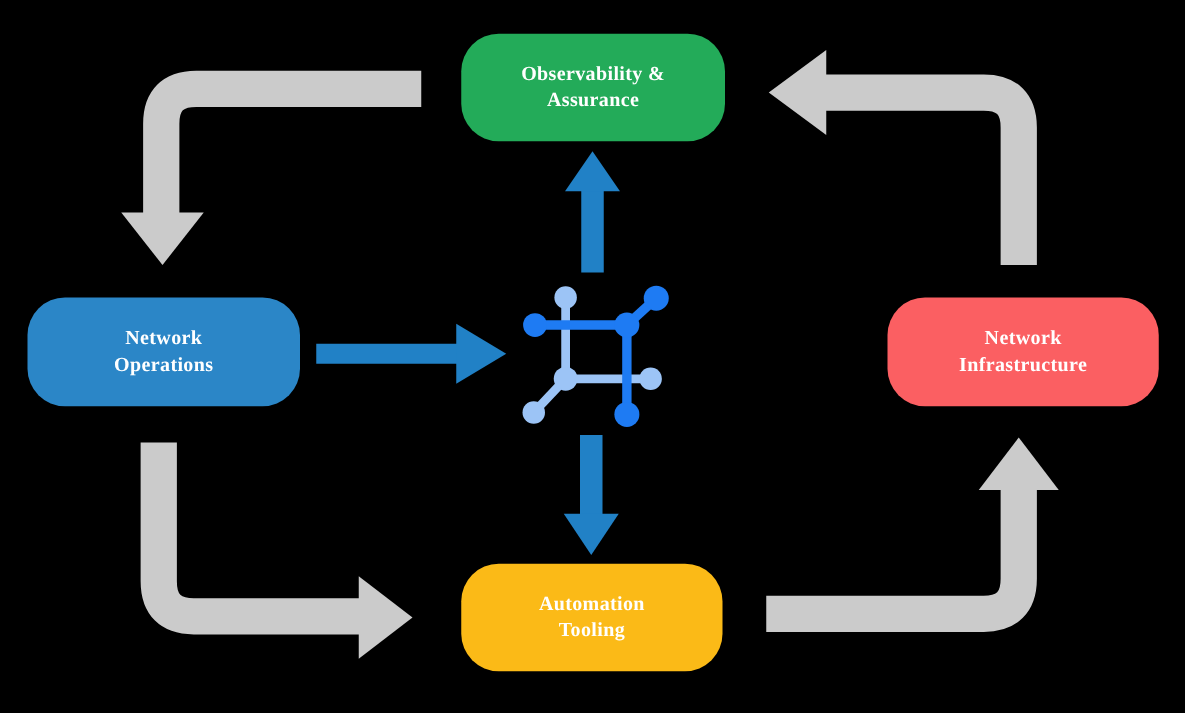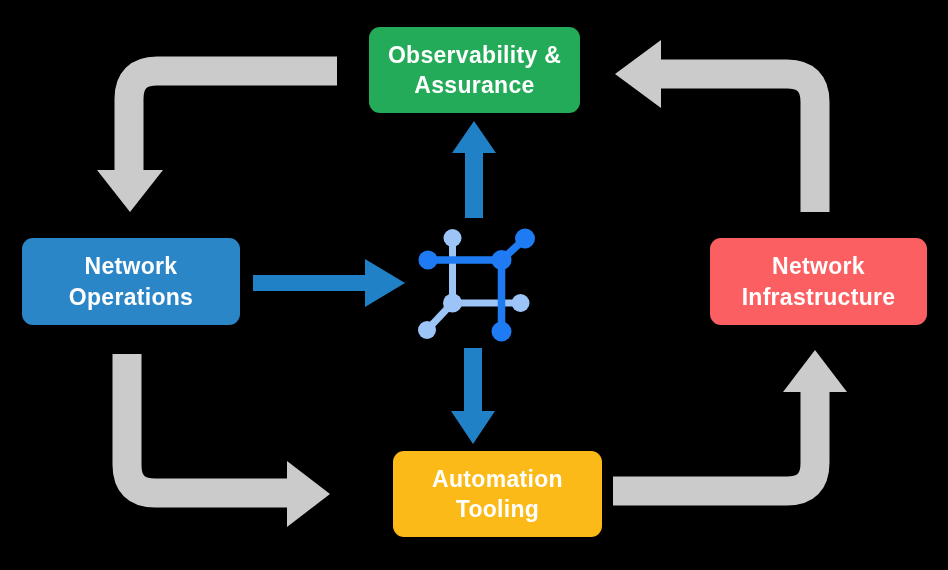--- a/index.html
+++ b/index.html
@@ -7,33 +7,34 @@
     position:relative;
     width:948px;height:570px;
     background:#000000;
     overflow:hidden;
     font-family:"Liberation Sans","DejaVu Sans",sans-serif;
   }
   .arrows-layer{position:absolute;left:0;top:0;width:948px;height:570px;}
   .node{
     position:absolute;
     display:flex;align-items:center;justify-content:center;
-    border-radius:11px;
+    border-radius:30px;
     color:#ffffff;
     text-align:center;
-    font-size:23px;
+    font-size:16px;
     font-weight:600;
     letter-spacing:.3px;
     line-height:1.32;
+    font-family:Liberation Serif, serif;
   }
   .node .lbl{white-space:pre-line;}
   .node-observability{left:369px;top:27px;width:211px;height:86px;background:#23AB59;}
   .node-operations{left:22px;top:238px;width:218px;height:87px;background:#2B86C7;}
   .node-infrastructure{left:710px;top:238px;width:217px;height:87px;background:#FB5F62;}
-  .node-automation{left:369px;top:451px;width:209px;height:86px;background:#FBBA17;margin-left:24px;}
+  .node-automation{left:369px;top:451px;width:209px;height:86px;background:#FBBA17;}
 </style>
 </head>
 <body>
 
 <div class="stage">
 
   <svg class="arrows-layer" width="948" height="570" viewBox="0 0 948 570" xmlns="http://www.w3.org/2000/svg">
 
     <g stroke="#CBCBCB" fill="#CBCBCB">
       <path d="M 337 71 L 157 71 Q 129 71 129 99 L 129 172" fill="none" stroke-width="29"></path>

